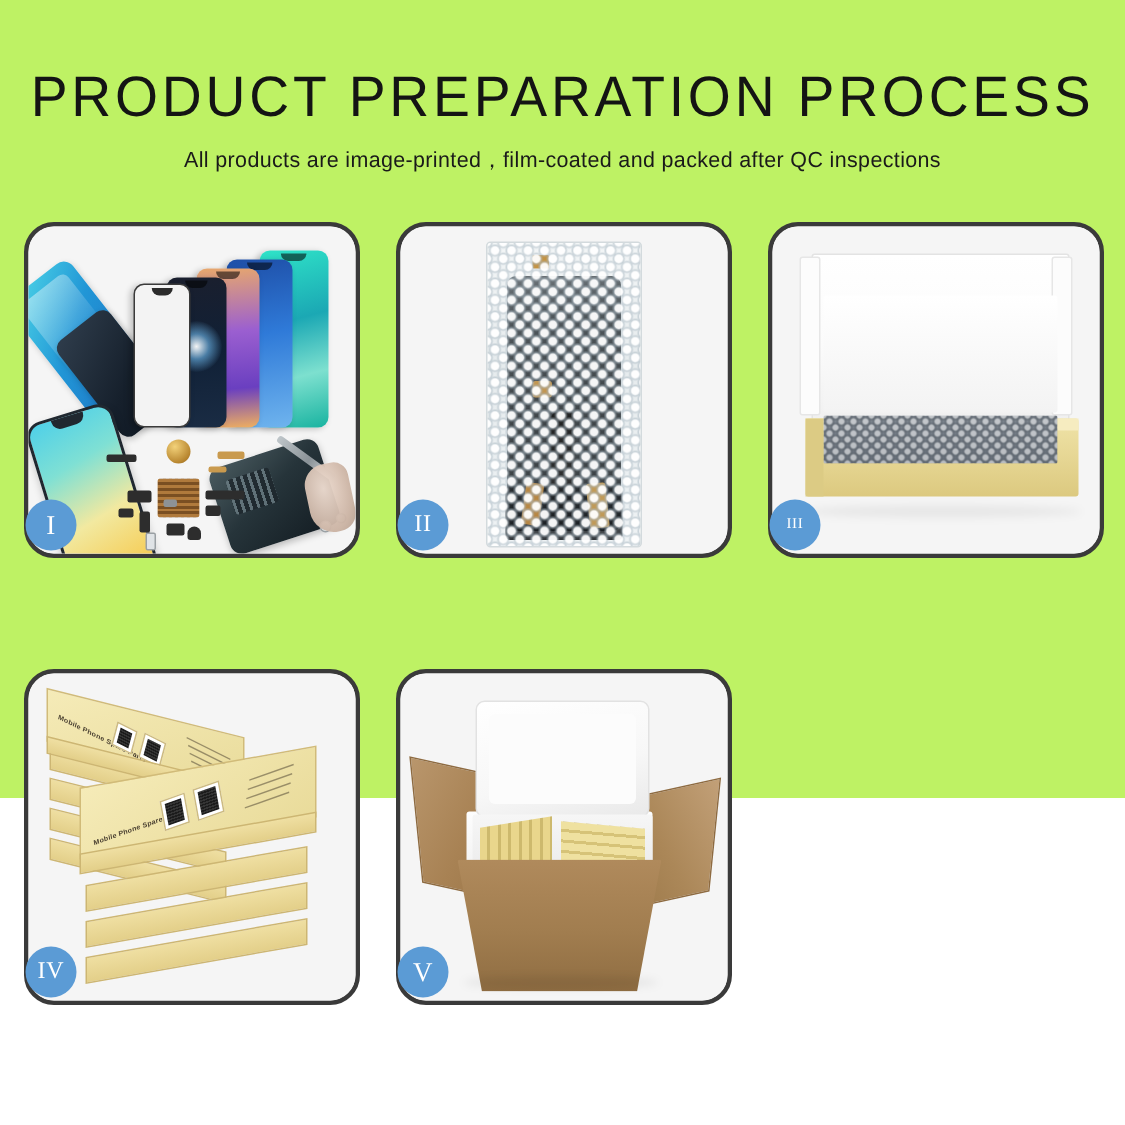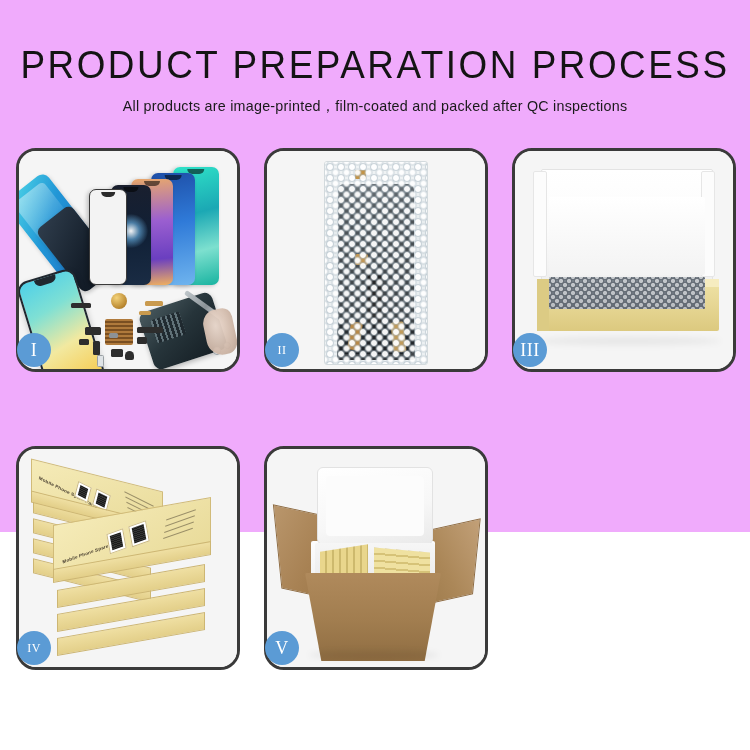--- a/index.html
+++ b/index.html
@@ -6,21 +6,21 @@
   * { box-sizing: border-box; margin: 0; padding: 0; }
   html, body {
     width: 750px; height: 750px;
     background: #ffffff;
     font-family: "Liberation Sans", sans-serif;
     overflow: hidden;
   }
   #page {
     position: relative;
     width: 750px; height: 532px;
-    background: #f0abfc;
+    background: #bef264;
   }
 
   
   .hdr { position: absolute; left: 0; top: 0; width: 750px; text-align: center; }
   .title {
     font-size: 38px;
     font-weight: 400;
     letter-spacing: 2.6px;
     color: #141414;
     line-height: 1;
@@ -67,22 +67,22 @@
     border-radius: 50%;
     background: #5b9bd5;
     color: #ffffff;
     font-family: "Liberation Serif", serif;
     font-size: 18px;
     line-height: 34px;
     text-align: center;
     letter-spacing: 0.5px;
     z-index: 40;
   }
-  .badge.wide { font-size: 12px; }
-  .badge.xwide { font-size: 18px; }
+  .badge.wide { font-size: 16px; }
+  .badge.xwide { font-size: 10px; }
 
   
   .p1-glass {
     position: absolute; left: 8px; top: 26px;
     width: 52px; height: 96px;
     background: linear-gradient(145deg,#4fd8e8 0%,#2196d6 45%,#1f6fc4 100%);
     border-radius: 8px;
     transform: rotate(-38deg);
     box-shadow: 0 2px 4px rgba(0,0,0,.18);
   }

